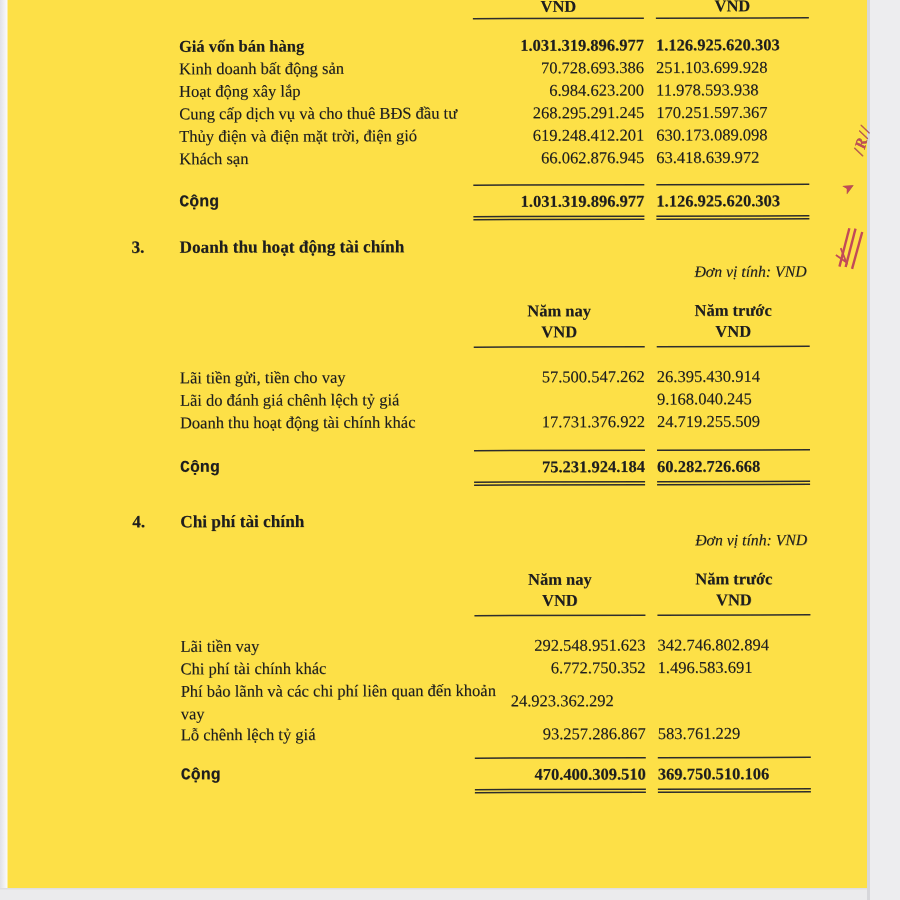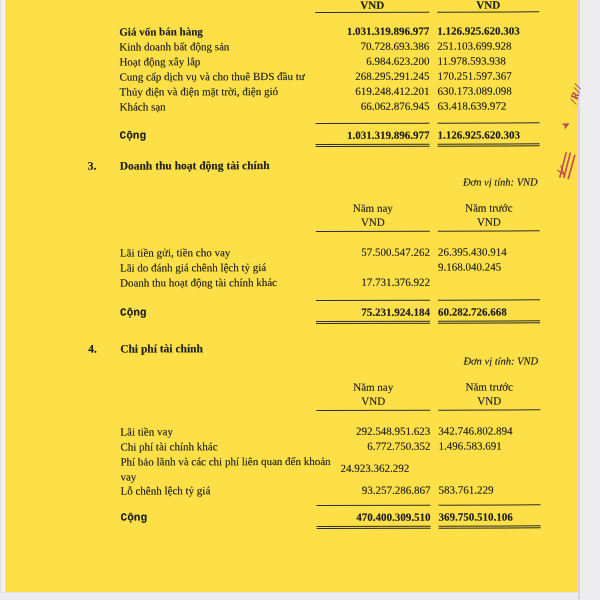--- a/index.html
+++ b/index.html
@@ -40,21 +40,21 @@
   
   .vhdr { display:flex; padding-left:120px; font-size:11px; line-height:12px; }
   .vhdr .sp { width:196px; }
   .vhdr .c  { width:114px; text-align:center; font-weight:bold;
               border-bottom:1.6px solid #2e2e2e; padding-bottom:1px; }
   .vhdr .c2 { width:102px; }
 
   
   .chead { display:flex; padding-left:120px; font-size:11px; line-height:14px; }
   .chead .sp { width:196px; }
-  .chead .c  { width:114px; text-align:center; font-weight:normal;
+  .chead .c  { width:114px; text-align:center; font-weight:bold;
                border-bottom:1.4px solid #2e2e2e; padding-bottom:2px; }
   .chead .c2 { width:102px; }
 
   
   .trow .lbl { padding-top:5px; font-weight:bold; }
   .tcell { border-top:1.2px solid #2c2c2c; border-bottom:3.2px double #2c2c2c;
            padding-top:4px; padding-bottom:1px; font-weight:bold; }
 
   
   .shead { display:flex; font-size:11.5px; font-weight:bold; line-height:14px; }
@@ -166,20 +166,21 @@
       <div class="row">
         <div class="lbl">Lãi do đánh giá chênh lệch tỷ giá</div>
         <div class="v1"></div>
         <div class="gap"></div>
         <div class="v2">9.168.040.245</div>
       </div>
       <div class="row">
         <div class="lbl">Doanh thu hoạt động tài chính khác</div>
         <div class="v1">17.731.376.922</div>
         <div class="gap"></div>
+        <div class="v2">24.719.255.509</div>
       </div>
     </div>
 
     <div class="blk" style="top:300px">
       <div class="hrow trow">
         <div class="lbl">Cộng</div>
         <div class="v1 tcell">75.231.924.184</div>
         <div class="gap"></div>
         <div class="v2 tcell">60.282.726.668</div>
       </div>

